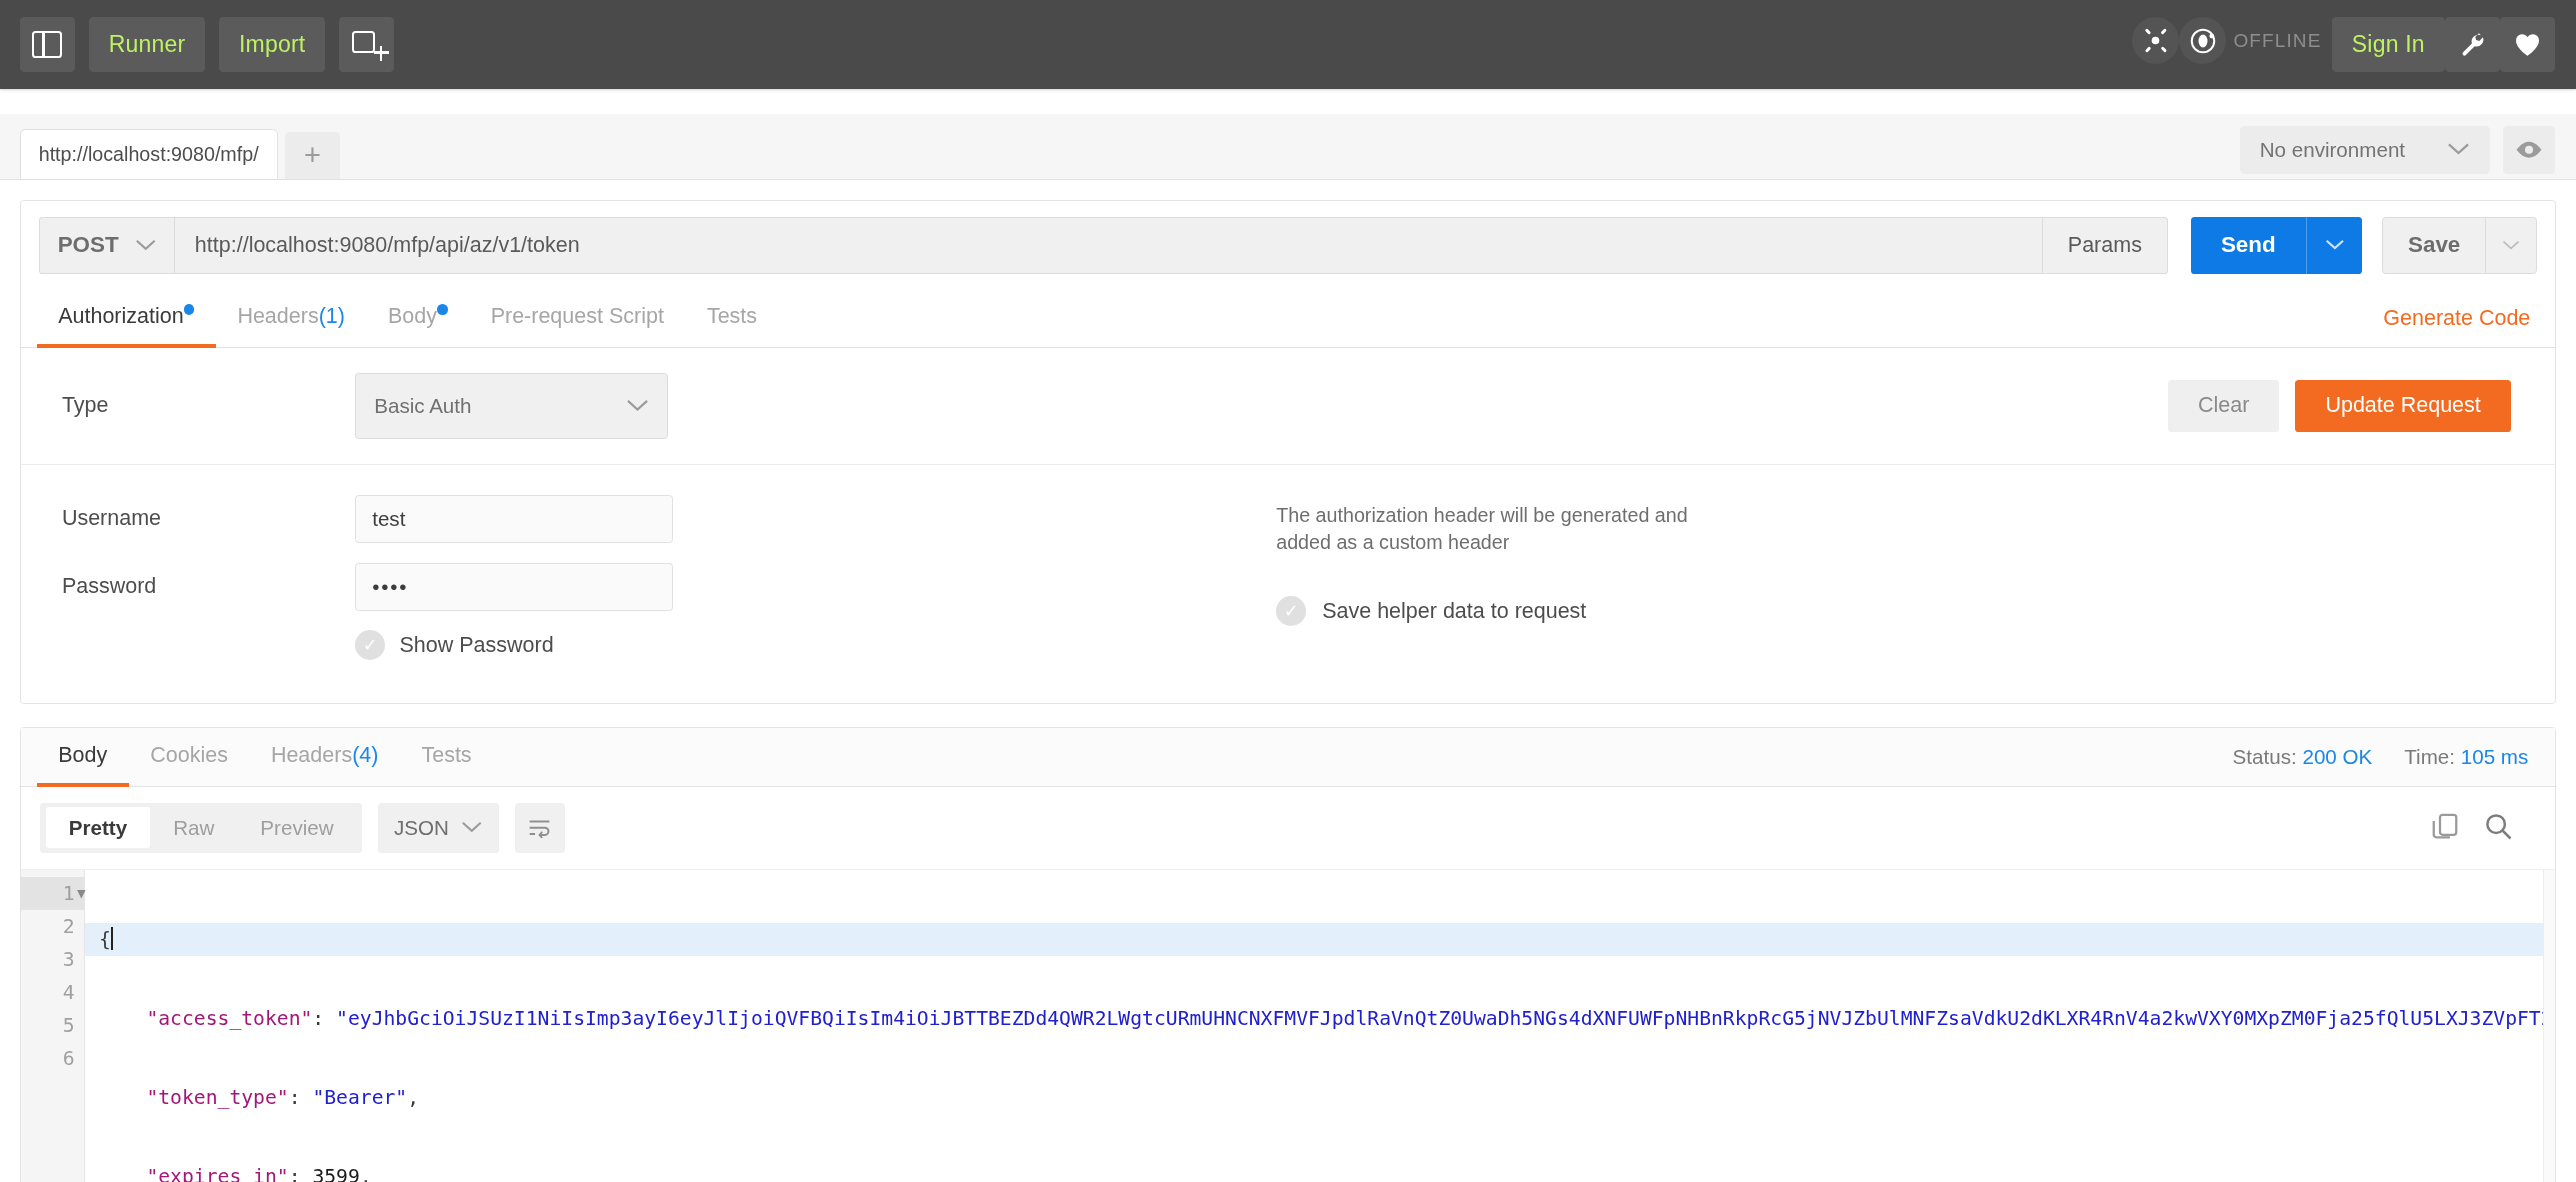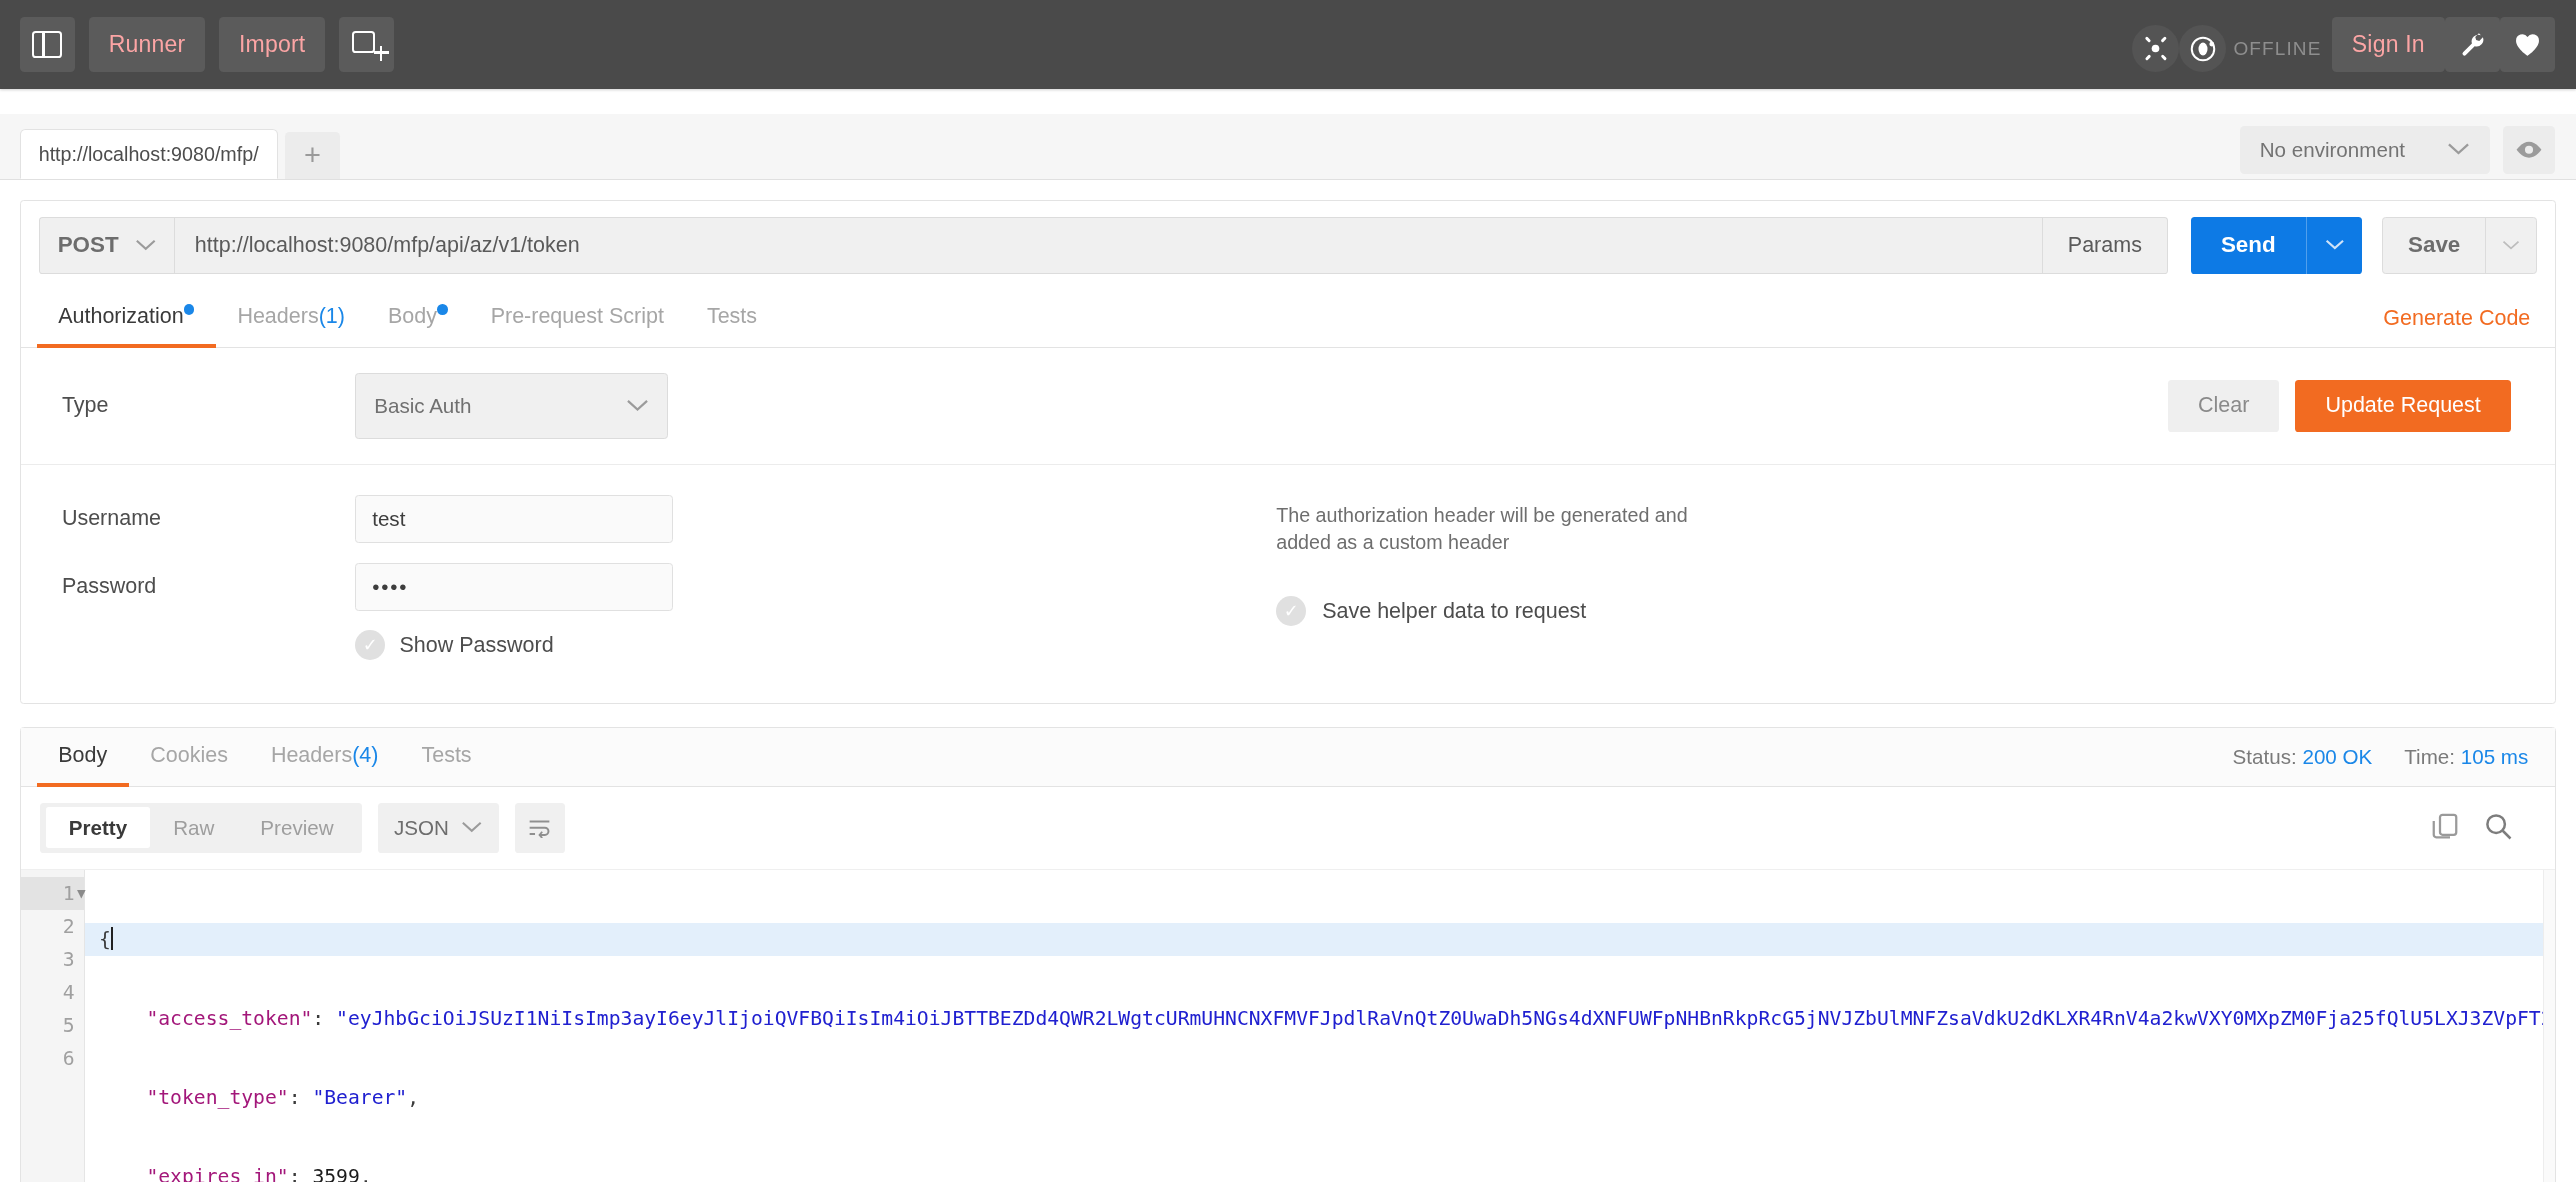--- a/index.html
+++ b/index.html
@@ -20,21 +20,21 @@
     position: relative;
     box-shadow: 0 1.8px 2.7px rgba(0,0,0,0.18);
   }
   .tb-left { display: flex; align-items: center; gap: 14.3px; padding-left: 19.7px; }
   .tb-btn {
     background: #5b5b5b;
     border-radius: 4.5px;
     height: 55px;
     min-width: 55px;
     display: flex; align-items: center; justify-content: center;
-    color: #fca5a5;
+    color: #bef264;
     font-size: 23px;
     padding: 0 19.7px;
     cursor: pointer;
     letter-spacing: 0.2px;
   }
   .tb-btn.icononly { padding: 0; width: 55px; }
   .sidebar-toggle-glyph {
     width: 30px; height: 27px;
     border: 2.7px solid #fff; border-radius: 3.6px;
     position: relative;
@@ -75,21 +75,21 @@
   }
   .tb-tab.active { color: #ffffff; }
   .tb-tab.active::after {
     content: ""; position: absolute;
     left: 14.3px; right: 14.3px; bottom: 0; height: 4.5px;
     background: #f26b21;
   }
 
   .tb-right {
     margin-left: auto;
-    display: flex; align-items: flex-end;
+    display: flex; align-items: flex-start;
     gap: 0;
     padding-right: 21.5px;
   }
   .circ-icon {
     width: 47px; height: 47px;
     border-radius: 50%;
     background: #545454;
     display: flex; align-items: center; justify-content: center;
     cursor: pointer;
   }

